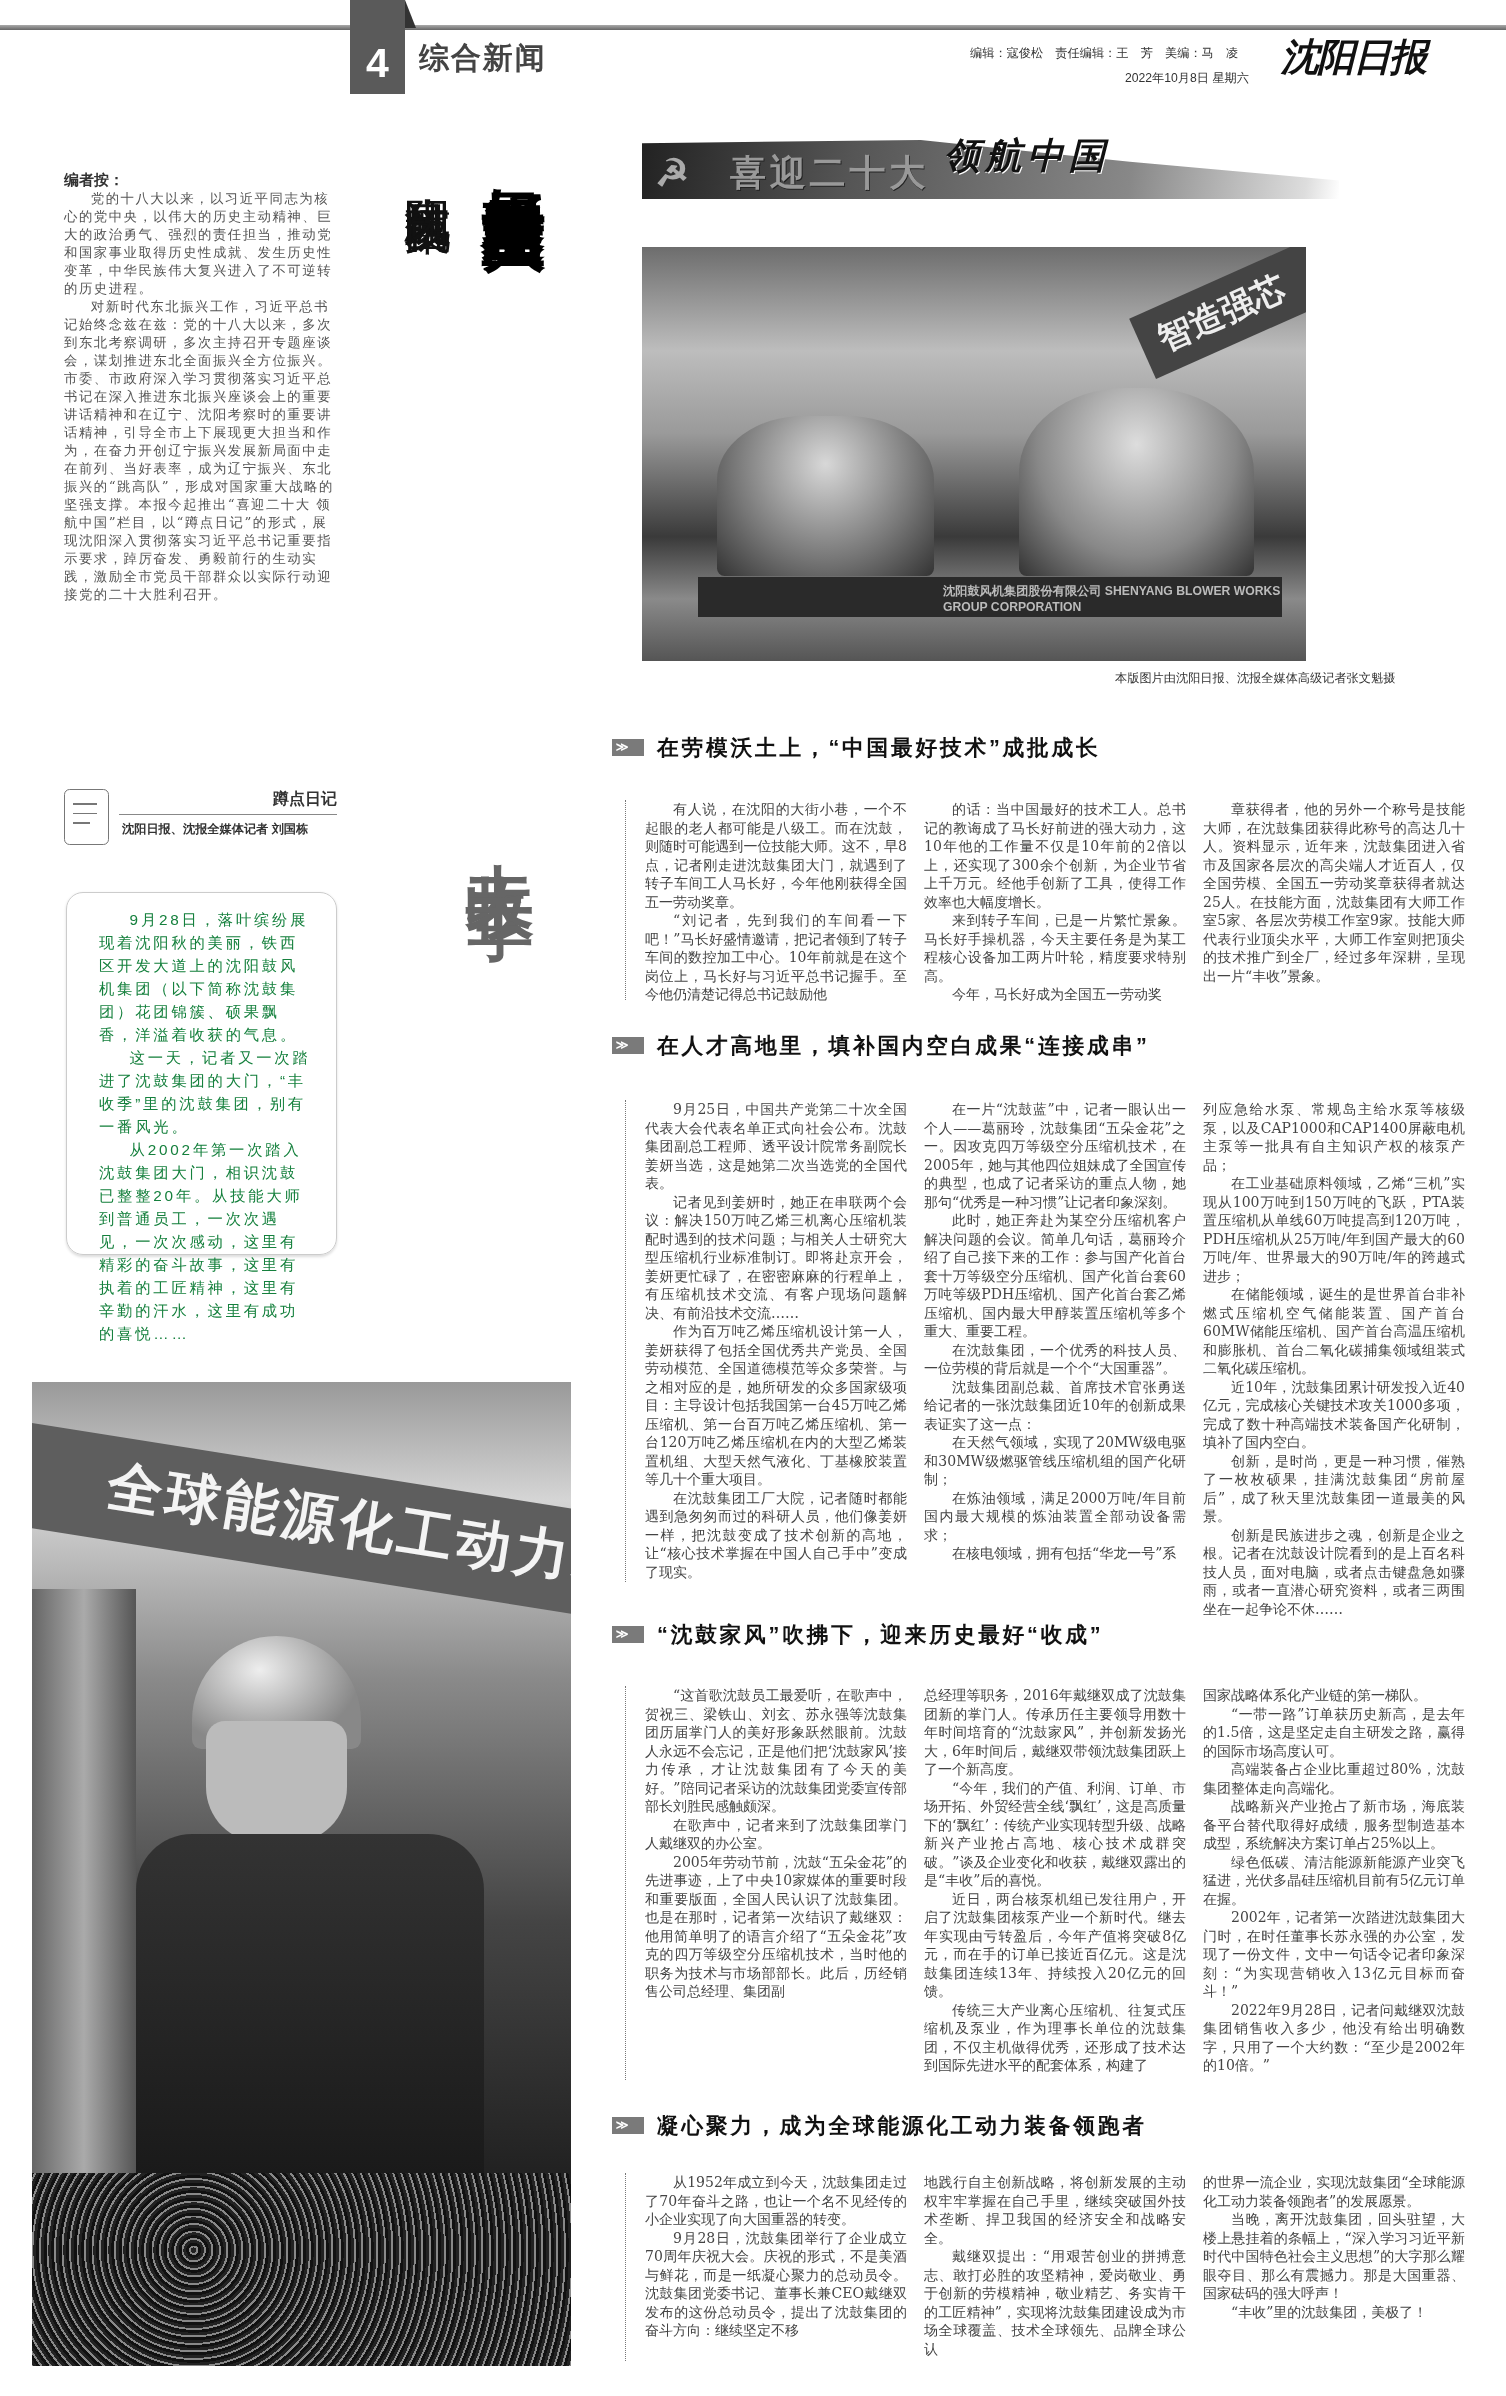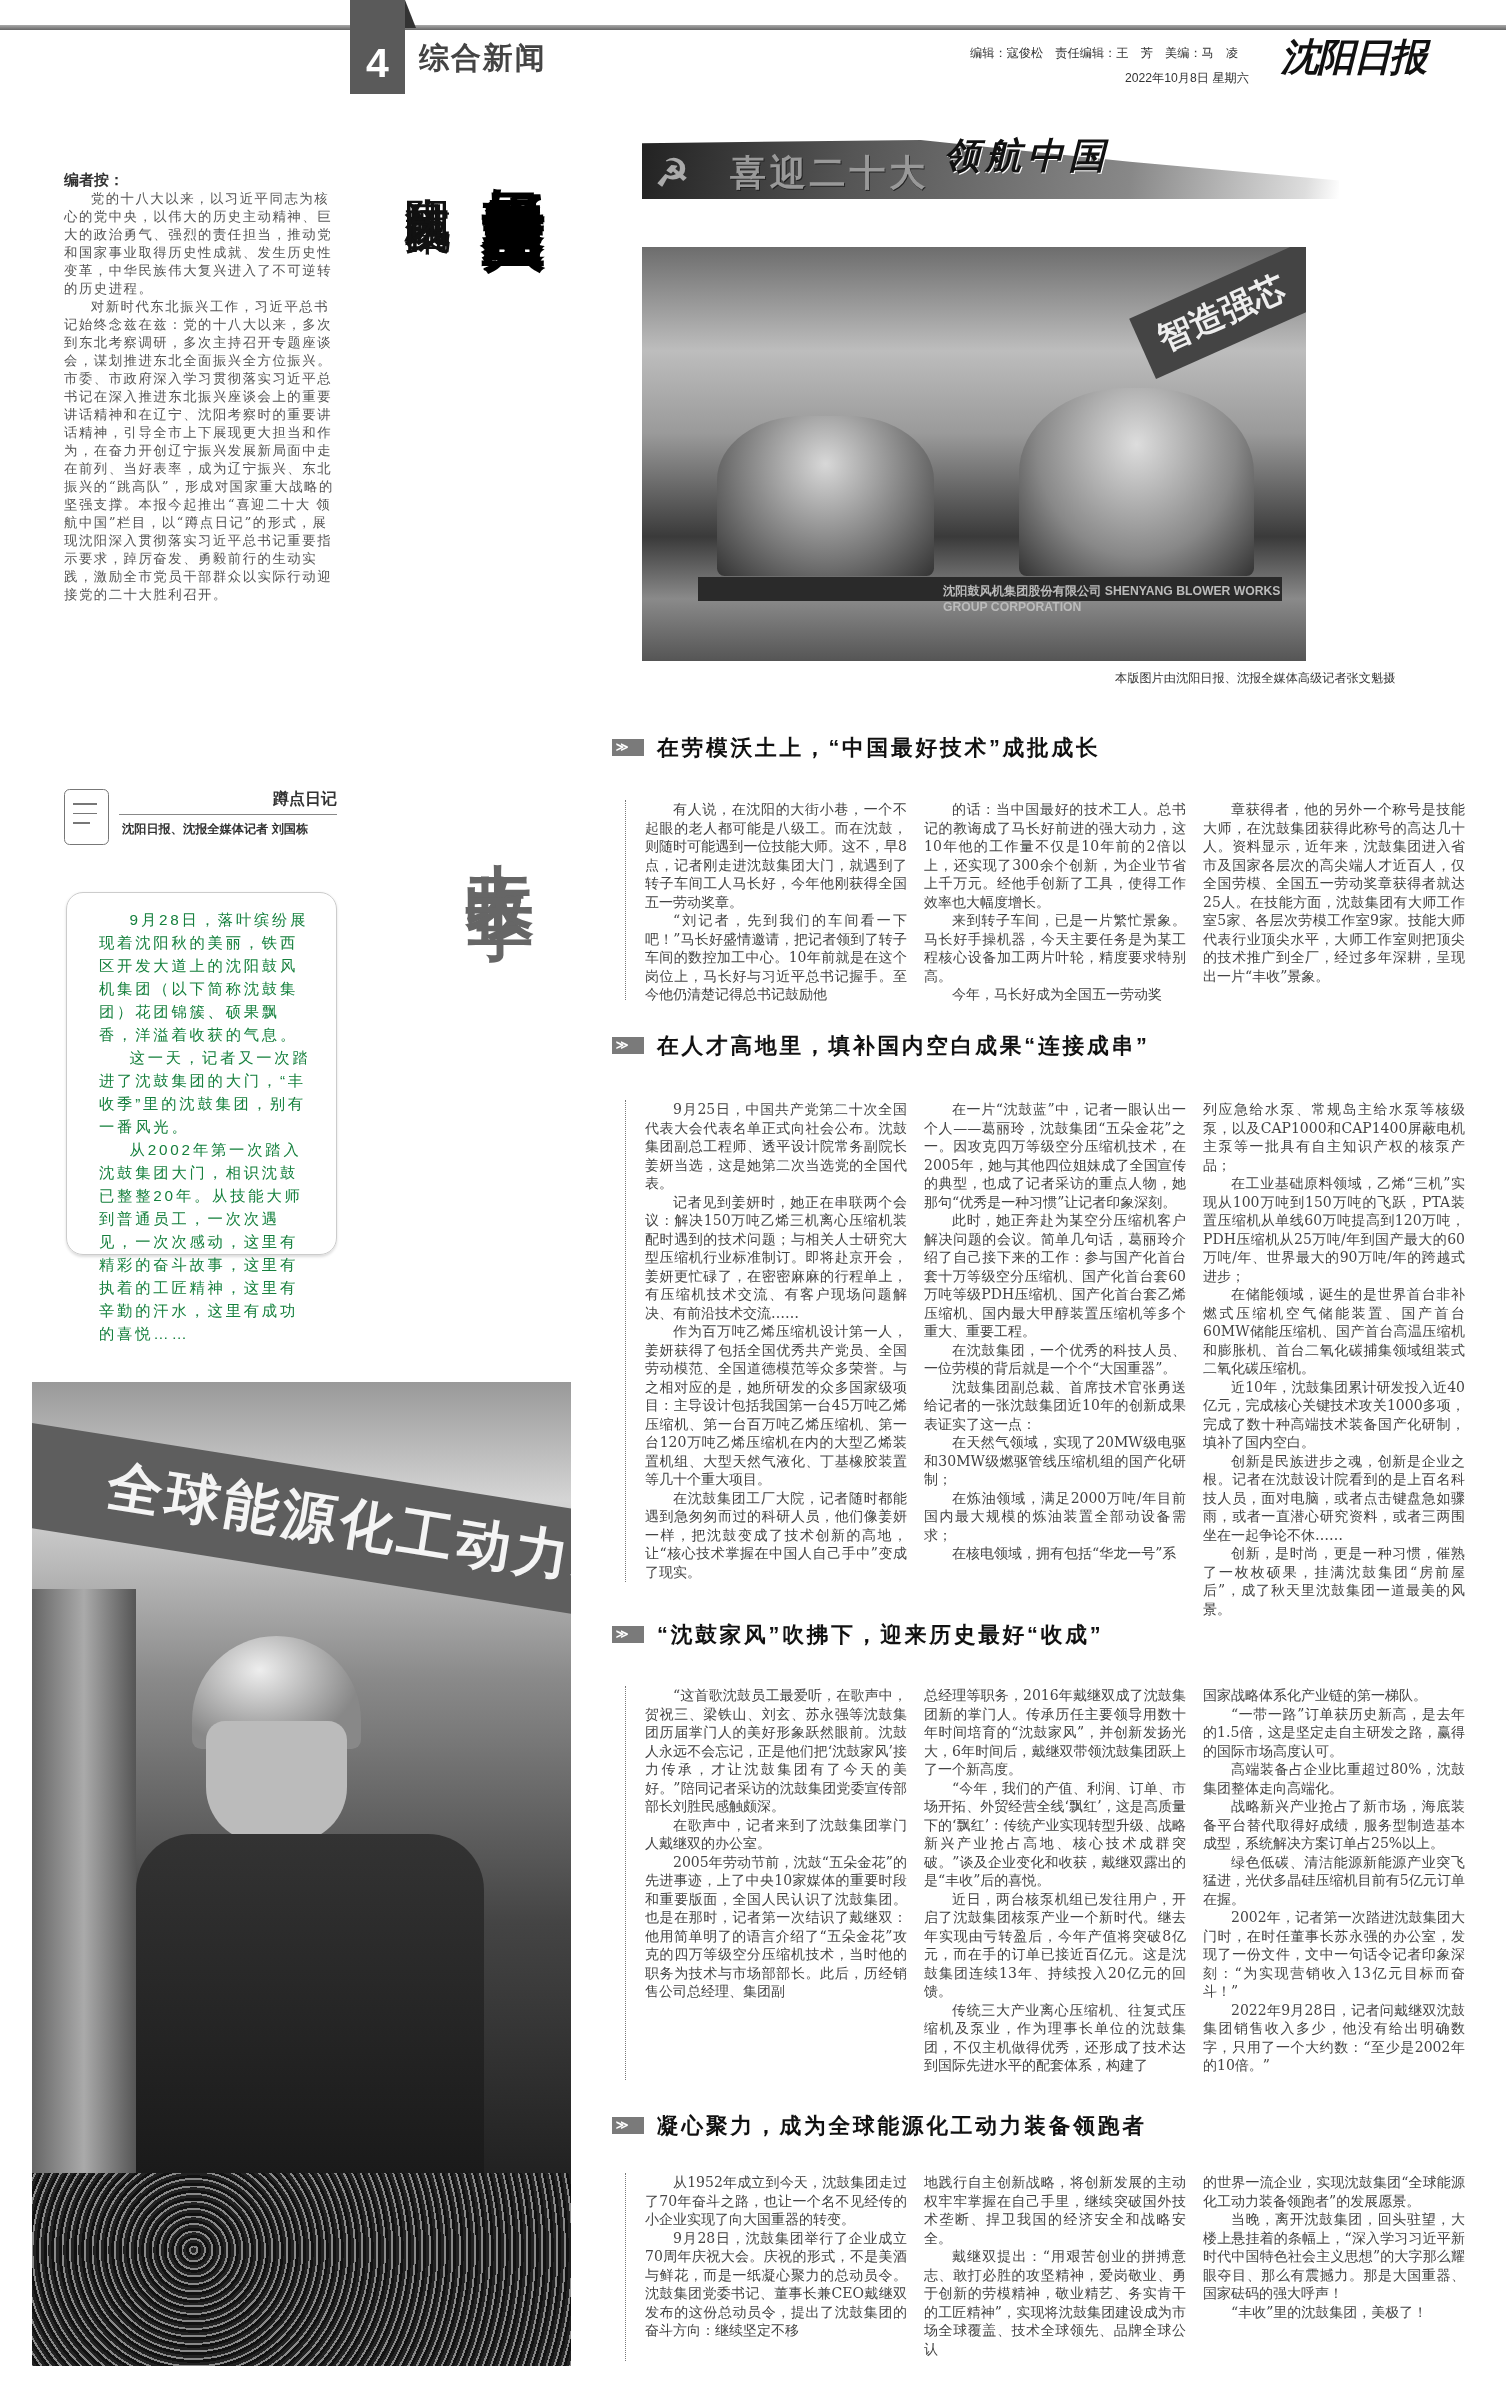--- a/index.html
+++ b/index.html
@@ -35,21 +35,21 @@
 #banner{left:642px;top:137px;width:697px;height:62px;background:linear-gradient(100deg,#222 0%,#555 30%,#888 70%,#ddd 95%,#fff 100%);border-top-left-radius:3.8px;clip-path:polygon(0 10%,40% 5%,70% 40%,100% 70%,100% 100%,0 100%)}
 #banner-emblem{left:655px;top:151px;font:bold 38px "Liberation Sans",sans-serif;color:#aaa}
 #banner-title{left:730px;top:149px;font:bold 36px "DejaVu Serif",serif;color:#999;letter-spacing:3.8px;text-shadow:0.9px 0.9px 0 #222}
 #banner-title2{left:944px;top:132px;font:italic bold 36px "DejaVu Serif",serif;color:#111;letter-spacing:5.6px;text-shadow:0.9px 0.9px 0 #fff}
 
 .photo{background:#777;overflow:hidden}
 #photo1{left:642px;top:247px;width:664px;height:414px;background:linear-gradient(180deg,#6d6d6d 0%,#bdbdbd 25%,#9a9a9a 45%,#3a3a3a 70%,#8a8a8a 85%,#555 100%)}
 #p1-sign{left:490px;top:19px;width:245px;height:66px;background:#444;transform:rotate(-24deg);color:#eee;font:bold 34px "Liberation Sans",sans-serif;display:flex;align-items:center;padding-left:19px}
 #p1-machine1{left:75px;top:169px;width:217px;height:160px;background:radial-gradient(ellipse at 50% 30%,#d8d8d8,#777 60%,#333);border-radius:40% 40% 7.5px 7.5px}
 #p1-machine2{left:377px;top:141px;width:235px;height:188px;background:radial-gradient(ellipse at 50% 30%,#ddd,#888 60%,#333);border-radius:45% 45% 7.5px 7.5px}
-#p1-base{left:56px;top:330px;width:584px;height:24px;background:#2a2a2a;color:#bbb;font:bold 12.2px "Liberation Sans",sans-serif;padding:5.6px 0 0 245px}
+#p1-base{left:56px;top:330px;width:584px;height:40px;background:#2a2a2a;color:#bbb;font:bold 12.2px "Liberation Sans",sans-serif;padding:5.6px 0 0 245px}
 #caption{left:1115px;top:670px;font:12.2px "Liberation Sans",sans-serif;color:#333}
 #photo2{left:32px;top:1382px;width:539px;height:984px;background:linear-gradient(180deg,#999 0%,#d5d5d5 12%,#8a8a8a 30%,#444 55%,#222 80%,#111 100%)}
 #p2-banner{left:-19px;top:38px;width:603px;height:104px;background:#5e5e5e;transform:rotate(9deg);transform-origin:left top;color:#f4f4f4;font:bold 55px "Liberation Sans",sans-serif;letter-spacing:3.8px;padding:13px 0 0 104px;white-space:nowrap}
 #p2-helmet{left:160px;top:254px;width:169px;height:113px;background:radial-gradient(ellipse at 40% 30%,#eee,#888 70%);border-radius:85px 85px 9.4px 9.4px}
 #p2-face{left:174px;top:339px;width:141px;height:122px;background:#bbb;border-radius:19px 19px 56px 56px}
 #p2-body{left:104px;top:452px;width:348px;height:339px;background:linear-gradient(#333,#1a1a1a);border-radius:56px 56px 0 0}
 #p2-machine{left:0;top:207px;width:104px;height:753px;background:linear-gradient(90deg,#666,#aaa,#555)}
 #p2-chips{left:0;top:791px;width:539px;height:193px;background:repeating-radial-gradient(circle at 30% 40%,#222 0 2.8px,#888 2.8px 4.7px,#111 4.7px 7.5px)}
 
 .sechead{left:612px;height:32px;display:flex;align-items:center}
@@ -157,22 +157,22 @@
     <p>沈鼓集团副总裁、首席技术官张勇送给记者的一张沈鼓集团近10年的创新成果表证实了这一点：</p>
     <p>在天然气领域，实现了20MW级电驱和30MW级燃驱管线压缩机组的国产化研制；</p>
     <p>在炼油领域，满足2000万吨/年目前国内最大规模的炼油装置全部动设备需求；</p>
     <p>在核电领域，拥有包括“华龙一号”系</p>
   </div>
   <div class="col">
     <p style="text-indent:0">列应急给水泵、常规岛主给水泵等核级泵，以及CAP1000和CAP1400屏蔽电机主泵等一批具有自主知识产权的核泵产品；</p>
     <p>在工业基础原料领域，乙烯“三机”实现从100万吨到150万吨的飞跃，PTA装置压缩机从单线60万吨提高到120万吨，PDH压缩机从25万吨/年到国产最大的60万吨/年、世界最大的90万吨/年的跨越式进步；</p>
     <p>在储能领域，诞生的是世界首台非补燃式压缩机空气储能装置、国产首台60MW储能压缩机、国产首台高温压缩机和膨胀机、首台二氧化碳捕集领域组装式二氧化碳压缩机。</p>
     <p>近10年，沈鼓集团累计研发投入近40亿元，完成核心关键技术攻关1000多项，完成了数十种高端技术装备国产化研制，填补了国内空白。</p>
+    <p>创新，是时尚，更是一种习惯，催熟了一枚枚硕果，挂满沈鼓集团“房前屋后”，成了秋天里沈鼓集团一道最美的风景。</p>
     <p>创新是民族进步之魂，创新是企业之根。记者在沈鼓设计院看到的是上百名科技人员，面对电脑，或者点击键盘急如骤雨，或者一直潜心研究资料，或者三两围坐在一起争论不休……</p>
-    <p>创新，是时尚，更是一种习惯，催熟了一枚枚硕果，挂满沈鼓集团“房前屋后”，成了秋天里沈鼓集团一道最美的风景。</p>
   </div>
 </div>
 
 <div class="abs sechead" style="top:1618px">
   <span class="chev">≫</span>
   <span class="ttl">“沈鼓家风”吹拂下，迎来历史最好“收成”</span>
 </div>
 <div class="abs cols" style="top:1686px;height:394px">
   <div class="col">
     <p>“这首歌沈鼓员工最爱听，在歌声中，贺祝三、梁铁山、刘玄、苏永强等沈鼓集团历届掌门人的美好形象跃然眼前。沈鼓人永远不会忘记，正是他们把‘沈鼓家风’接力传承，才让沈鼓集团有了今天的美好。”陪同记者采访的沈鼓集团党委宣传部部长刘胜民感触颇深。</p>

